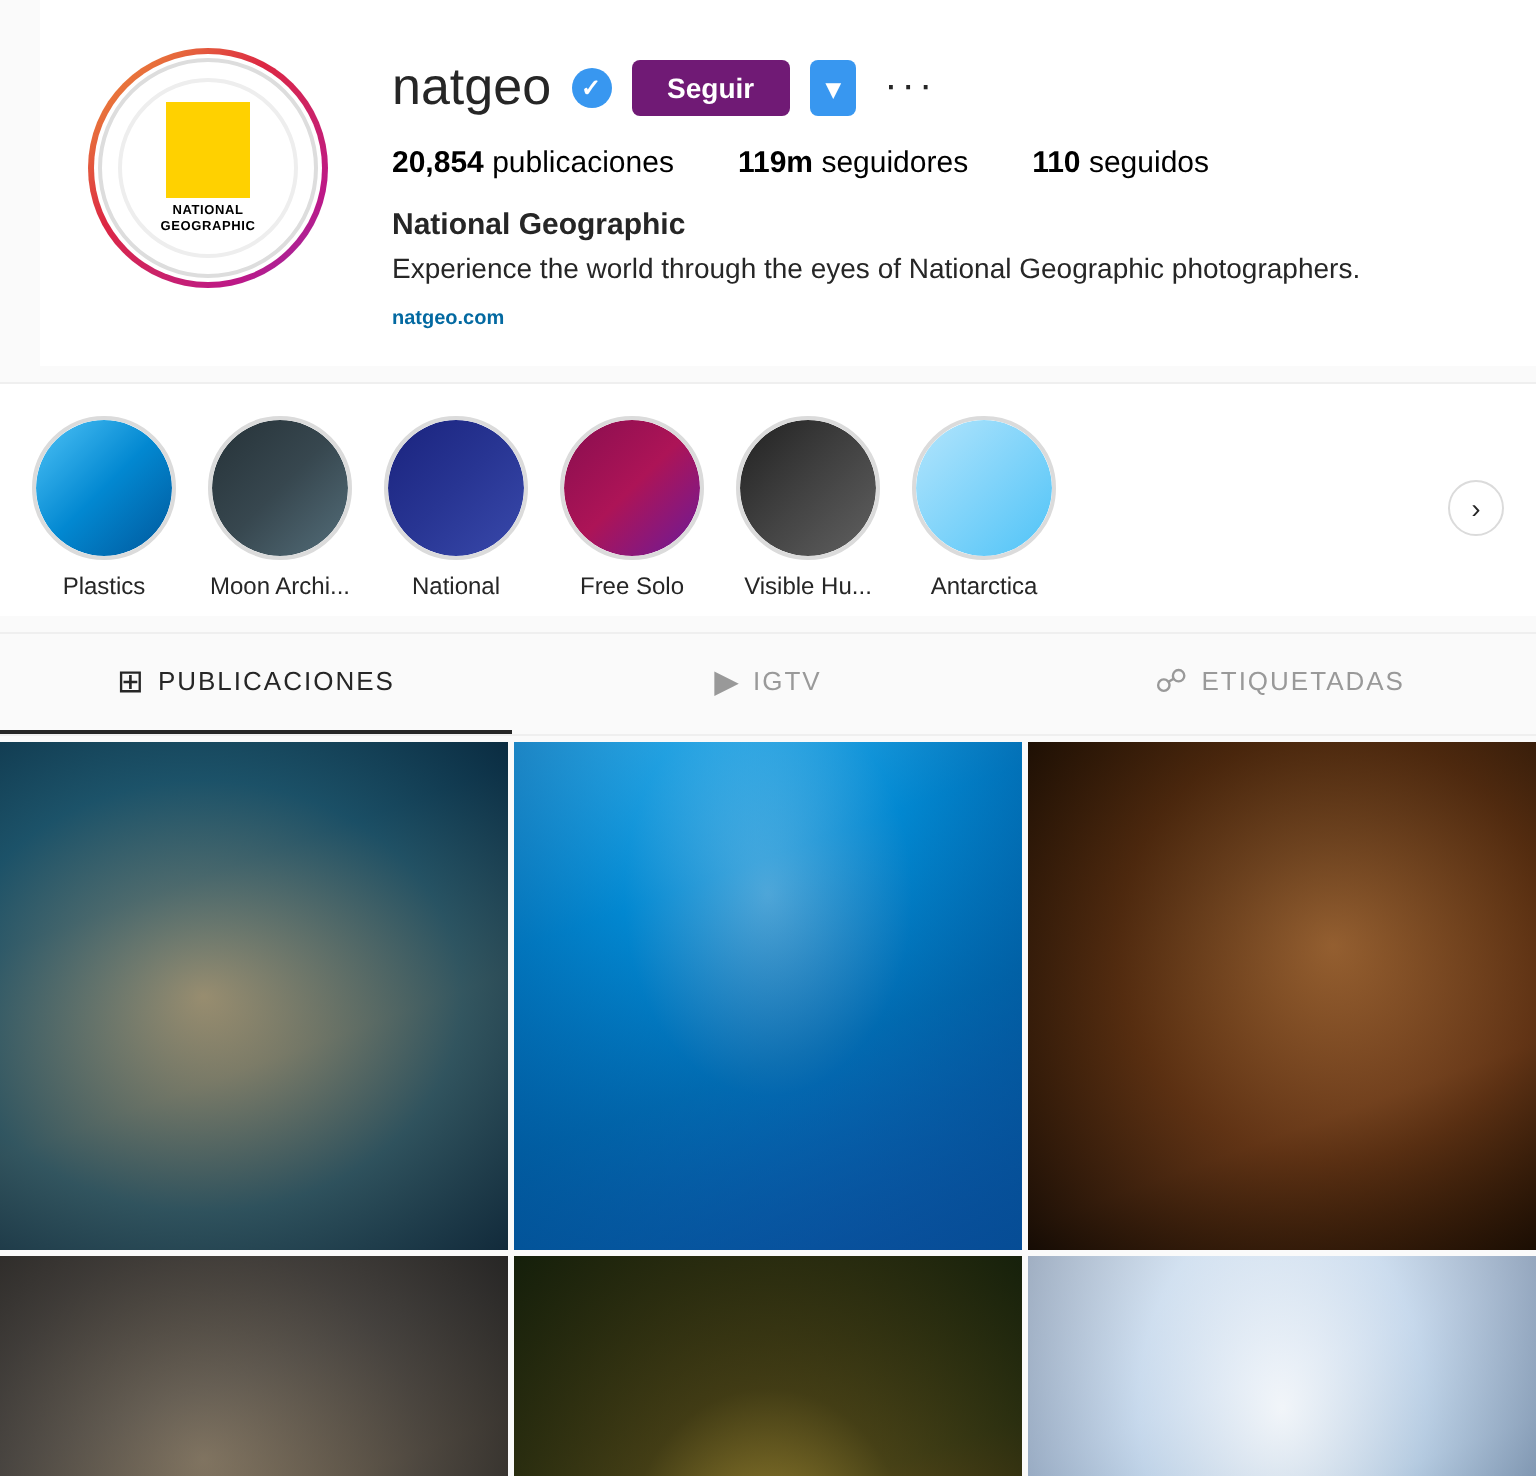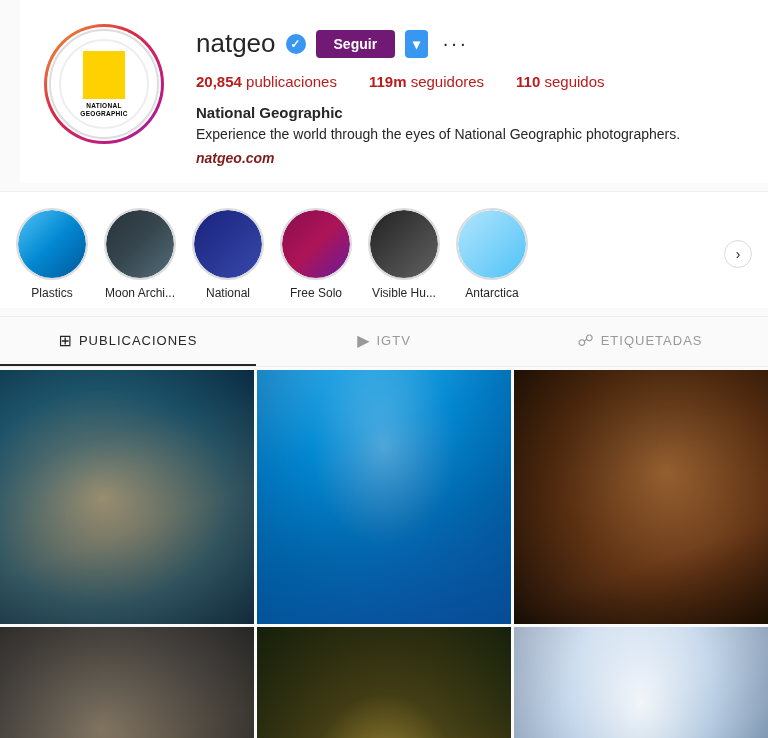--- a/index.html
+++ b/index.html
@@ -118,46 +118,45 @@
     }
 
     .profile-stats {
       display: flex;
       gap: 32px;
       margin-bottom: 14px;
     }
 
     .stat {
       font-size: 15px;
-      color: #b91c1c;
+      color: #000000;
     }
 
     .stat strong {
       font-weight: 700;
     }
 
     .profile-name {
       font-weight: 700;
       font-size: 15px;
       margin-bottom: 4px;
     }
 
     .profile-bio {
       font-size: 14px;
       color: #262626;
       margin-bottom: 4px;
       line-height: 1.4;
     }
 
     .profile-link {
-      color: #7f1d1d;
-      font-size: 14px;
+      color: #0369a1;
+      font-size: 10px;
       font-weight: 600;
       text-decoration: none;
-      font-style: italic;
     }
 
     
     .stories-section {
       background: #fff;
       padding: 16px 16px 8px 16px;
       display: flex;
       align-items: center;
       gap: 4px;
       border-top: 1px solid #efefef;

